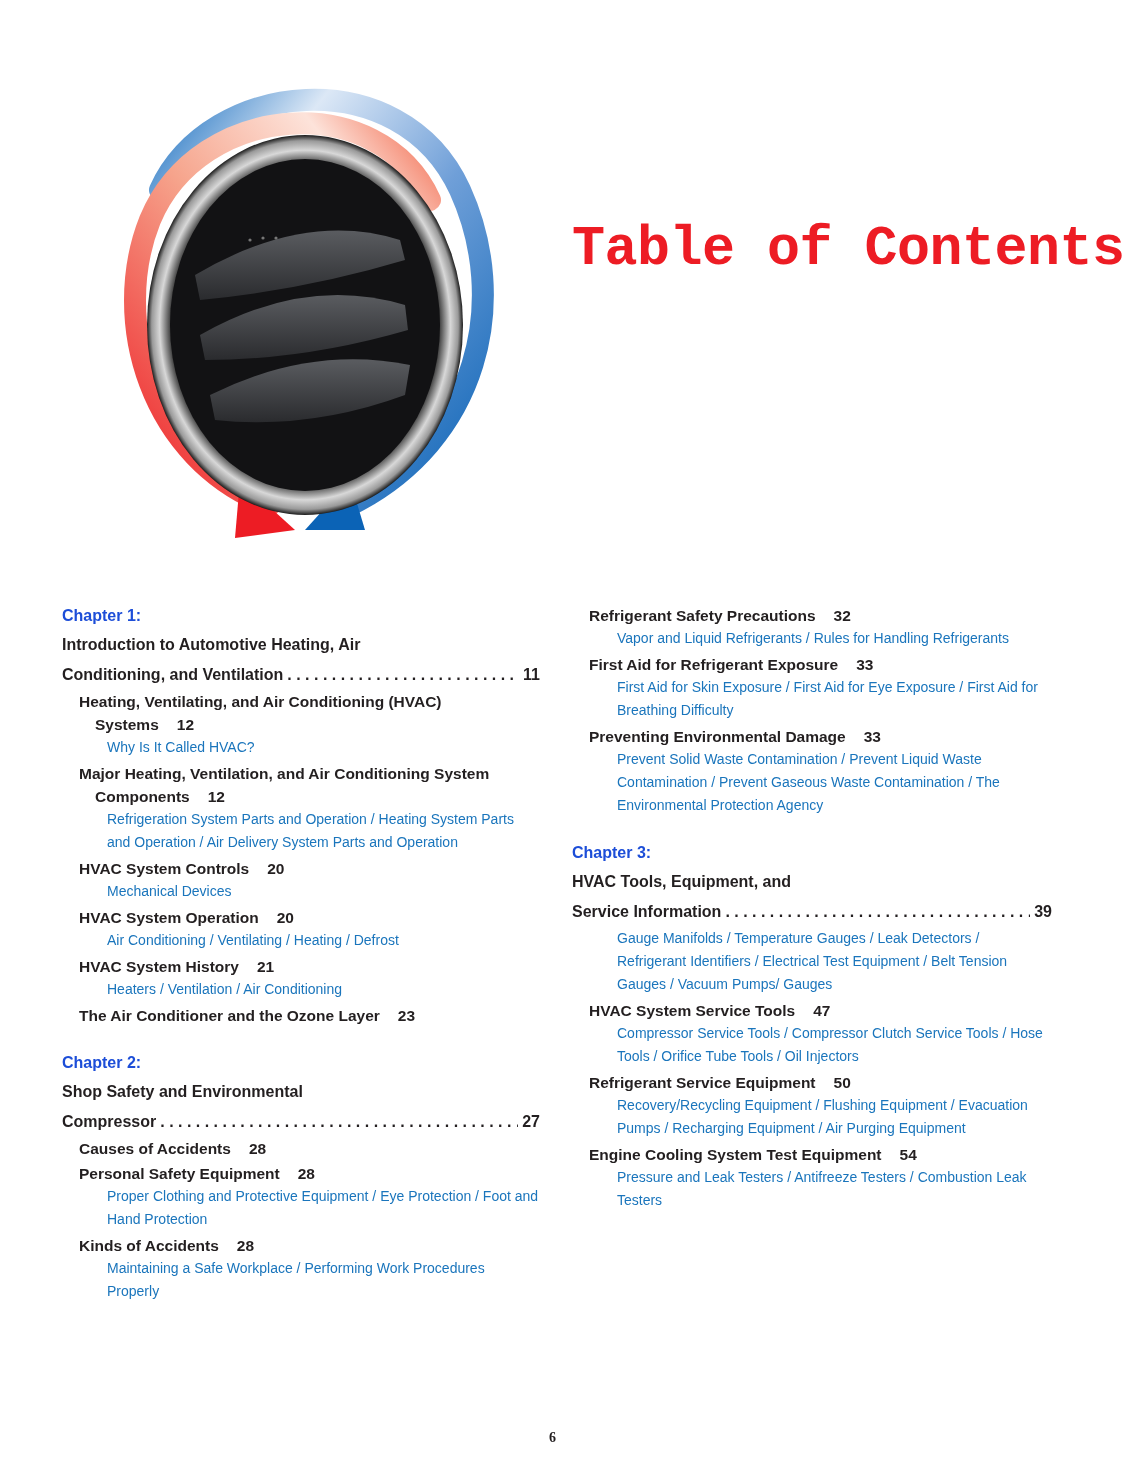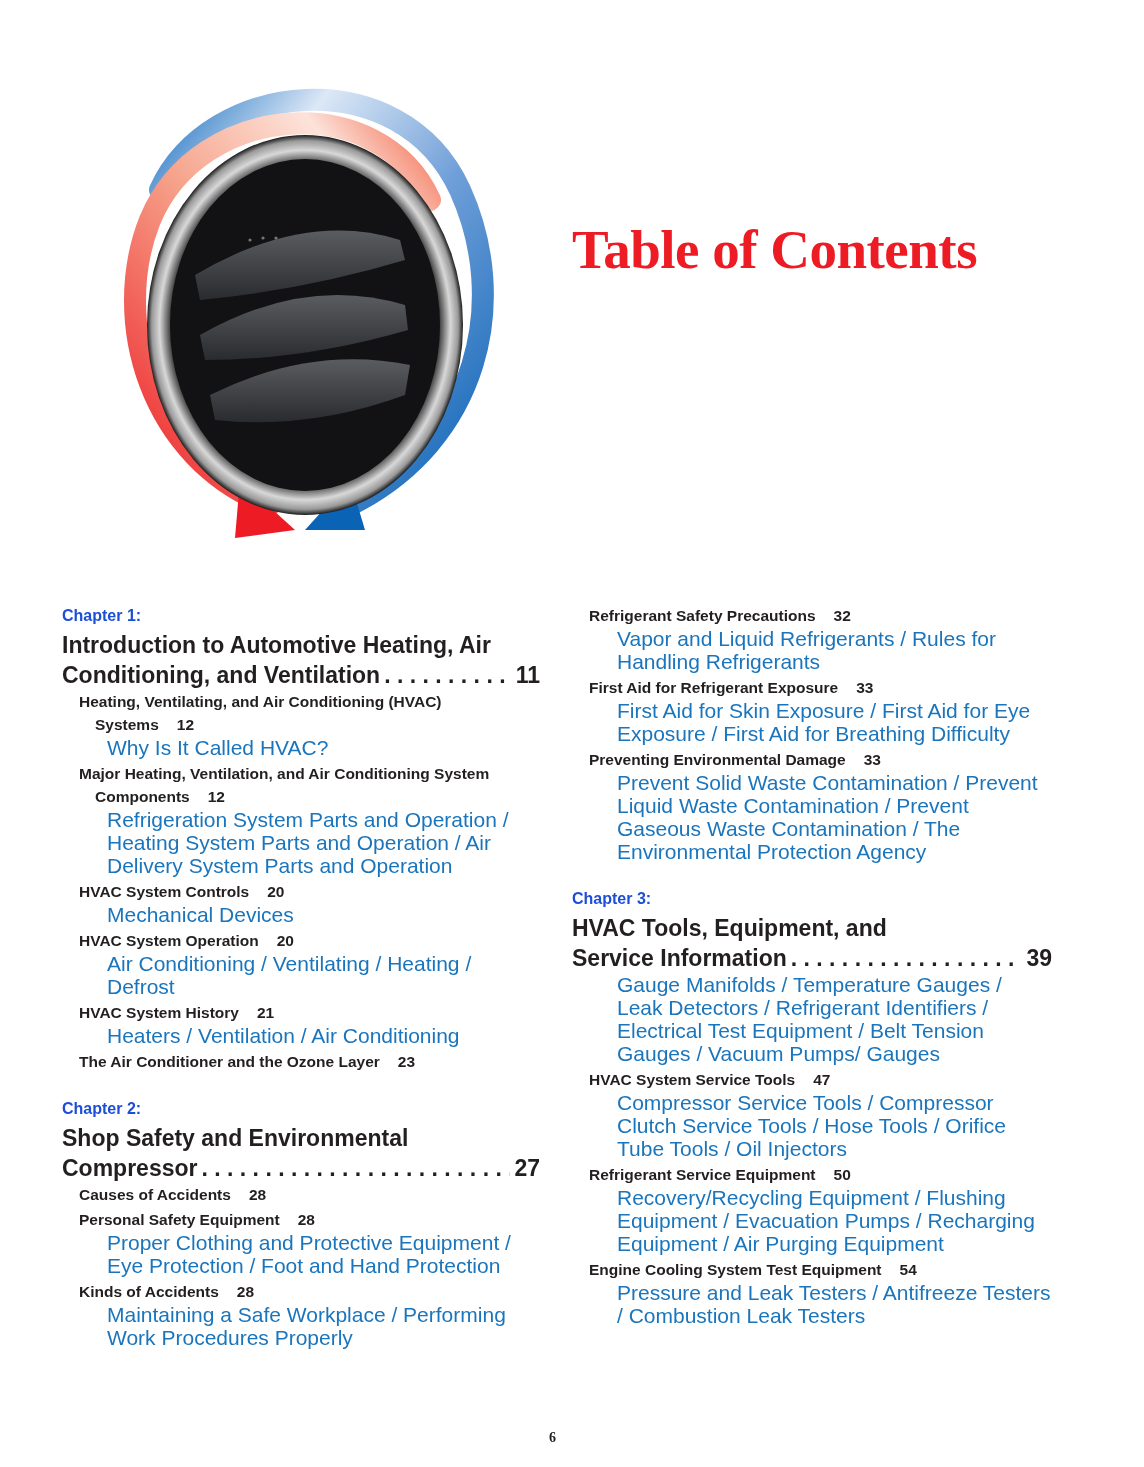--- a/index.html
+++ b/index.html
@@ -1,35 +1,35 @@
 <!DOCTYPE html>
 <html><head>
   <meta charset="utf-8">
   <style>
     html, body { margin: 0; padding: 0; background: #ffffff; }
     body { width: 1144px; height: 1467px; position: relative; overflow: hidden;
            font-family: "Liberation Sans", "DejaVu Sans", sans-serif; color: #231f20; }
     .hero { position: absolute; left: 100px; top: 60px; width: 420px; height: 500px; }
-    .page-title { position: absolute; left: 572px; top: 218px; font-family: Liberation Serif, serif;
+    .page-title { position: absolute; left: 572px; top: 218px; font-family: Liberation Mono, monospace;
                   font-weight: bold; font-size: 55px; color: #ed1c24; letter-spacing: -0.5px; margin: 0; white-space: nowrap; }
     .col { position: absolute; }
     .col-left { left: 62px; top: 602px; width: 478px; }
     .col-right { left: 572px; top: 602px; width: 480px; }
     .chapter { margin-bottom: 22px; }
     .chapter-label { color: #1d4ed8; font-weight: bold; font-size: 16px; line-height: 28px; }
-    .chapter-title { font-weight: bold; font-size: 23px; line-height: 30px; color: #231f20; }
+    .chapter-title { font-weight: bold; font-size: 16px; line-height: 30px; color: #231f20; }
     .chapter-title .last-line { display: flex; align-items: center; }
     .chapter-title .dots { flex: 1; overflow: hidden; white-space: nowrap; letter-spacing: 4px; margin: 0 4px; }
     .chapter-title .dots::before { content: ". . . . . . . . . . . . . . . . . . . . . . . . . . . . . . . . . . . . . . . . . . . . . . . . ."; letter-spacing: 0; }
     .chapter-title .pg { white-space: nowrap; }
     .sections { margin-top: 0; padding-left: 17px; }
     .section { margin-bottom: 2px; }
     .section-head { font-weight: bold; font-size: 15.5px; line-height: 23px; color: #231f20; padding-left: 16px; text-indent: -16px; }
     .section-head .spg { margin-left: 18px; }
-    .sub { color: #1a75bc; font-size: 21px; line-height: 23px; padding-left: 28px; margin-bottom: 3px; }
+    .sub { color: #1a75bc; font-size: 14px; line-height: 23px; padding-left: 28px; margin-bottom: 3px; }
     .page-num { position: absolute; left: 549px; top: 1430px; font-family: "Liberation Serif", serif; font-weight: bold; font-size: 14px; }
   </style>
 </head>
 <body>
 
 <div class="hero">
   <svg width="420" height="500" viewBox="0 0 420 500">
     <defs>
       <linearGradient id="redG" x1="0" y1="1" x2="1" y2="0">
         <stop offset="0" stop-color="#ed1c24"></stop>

